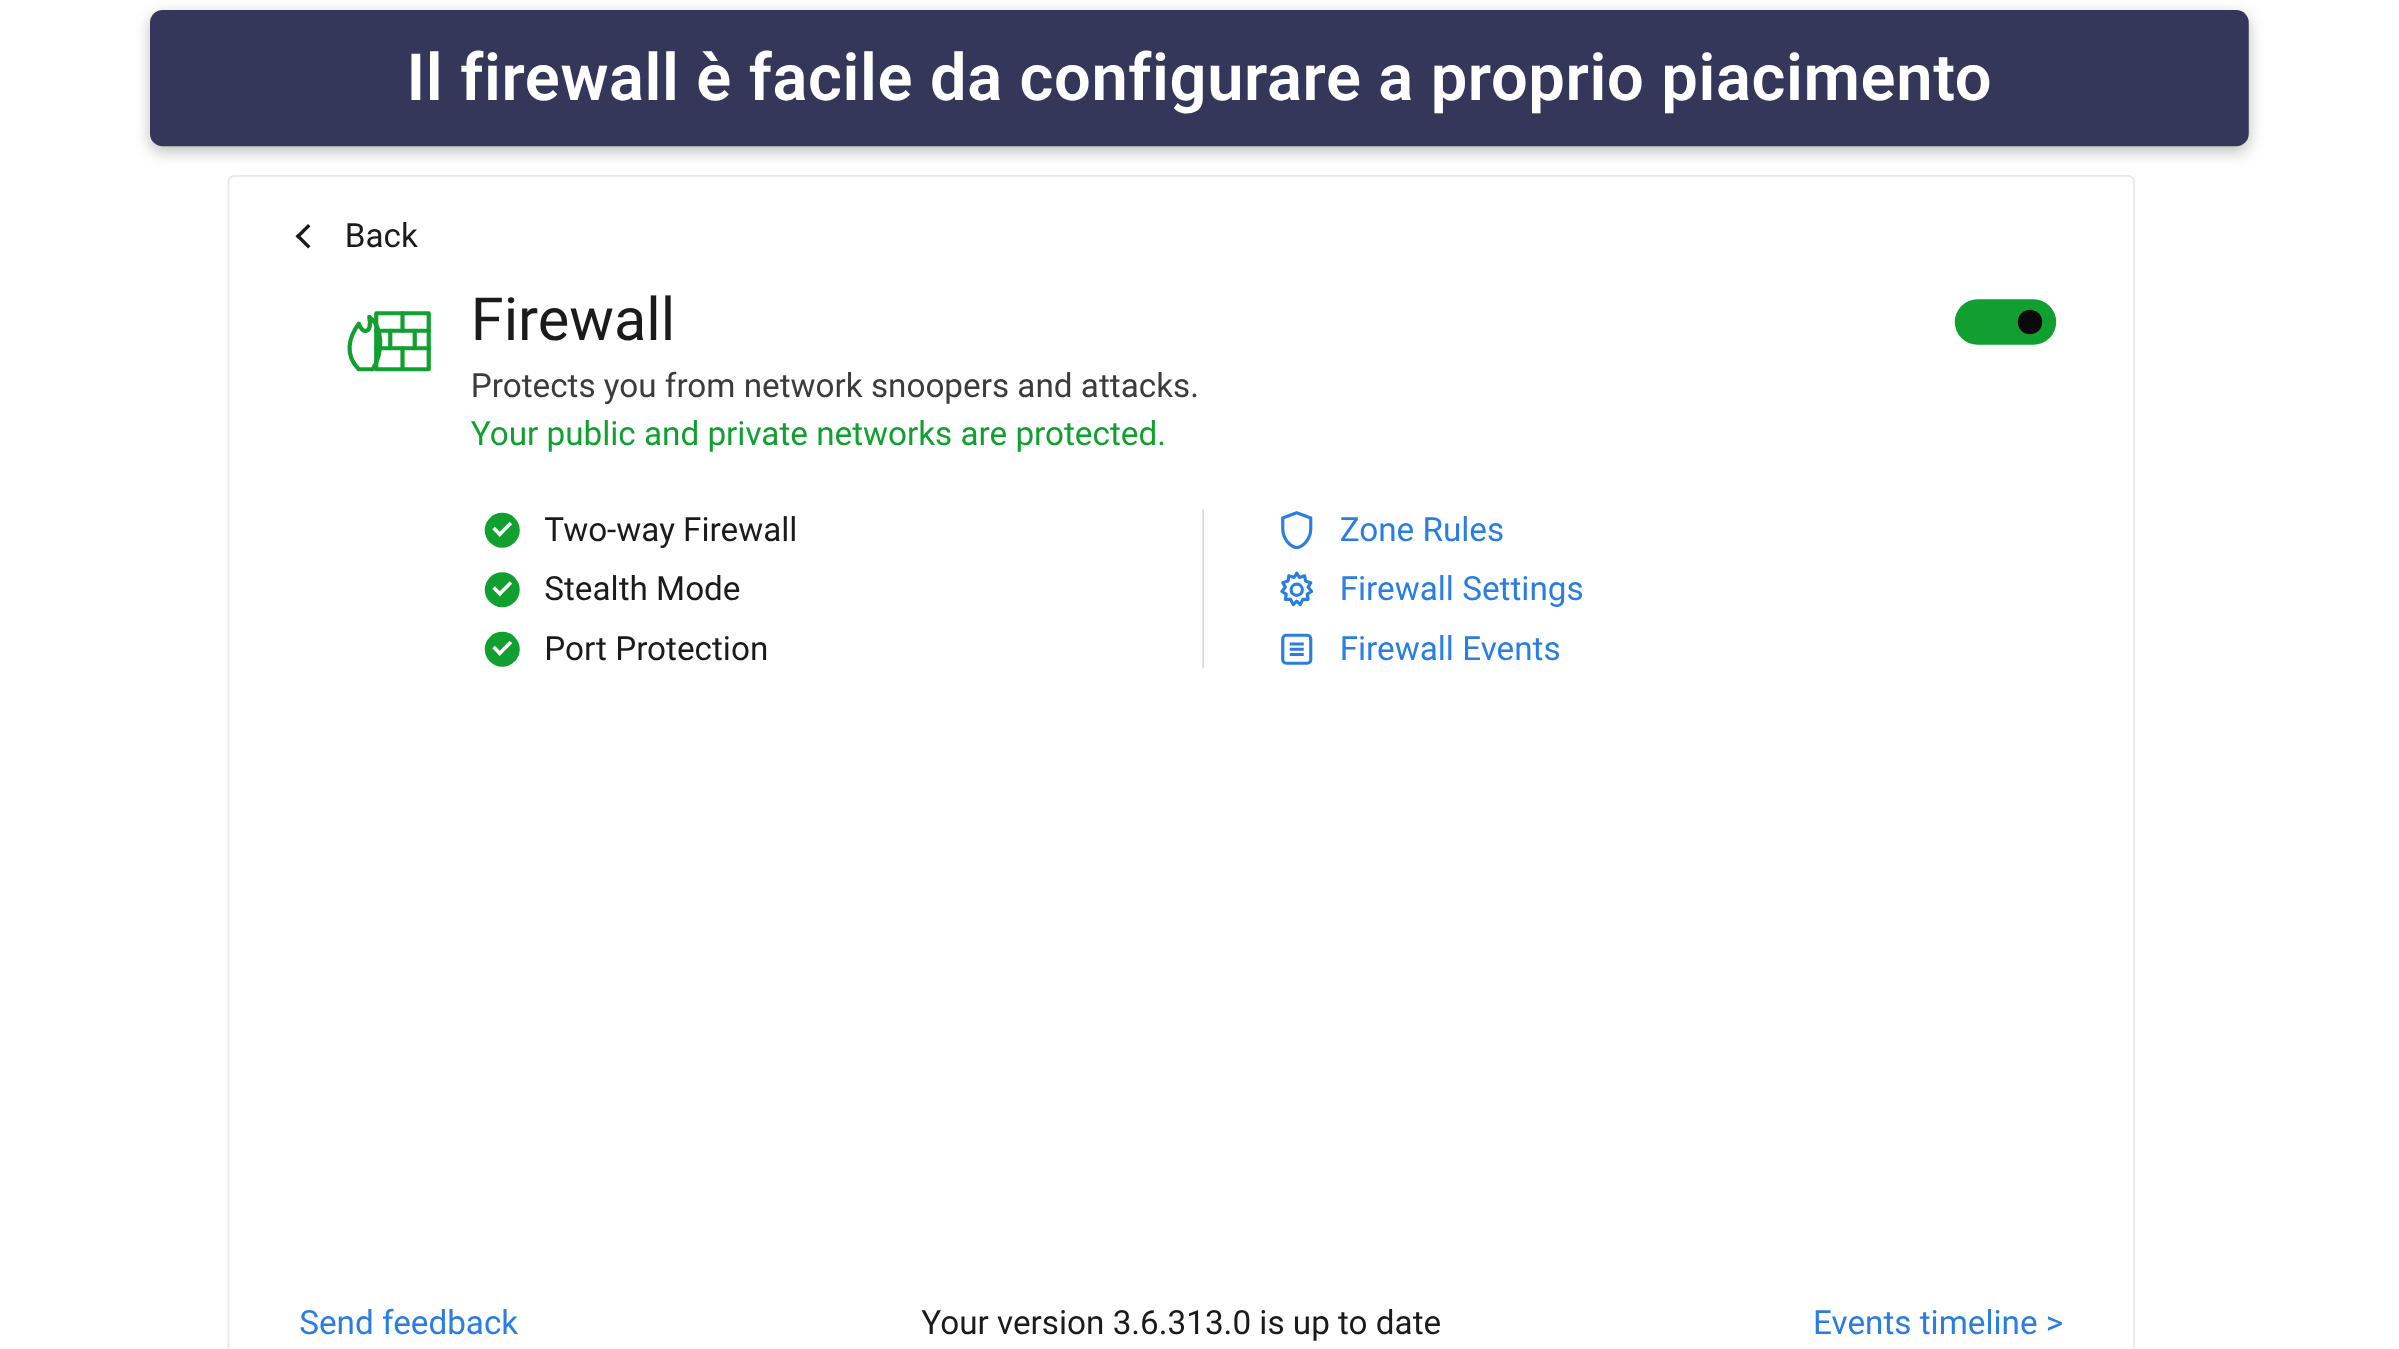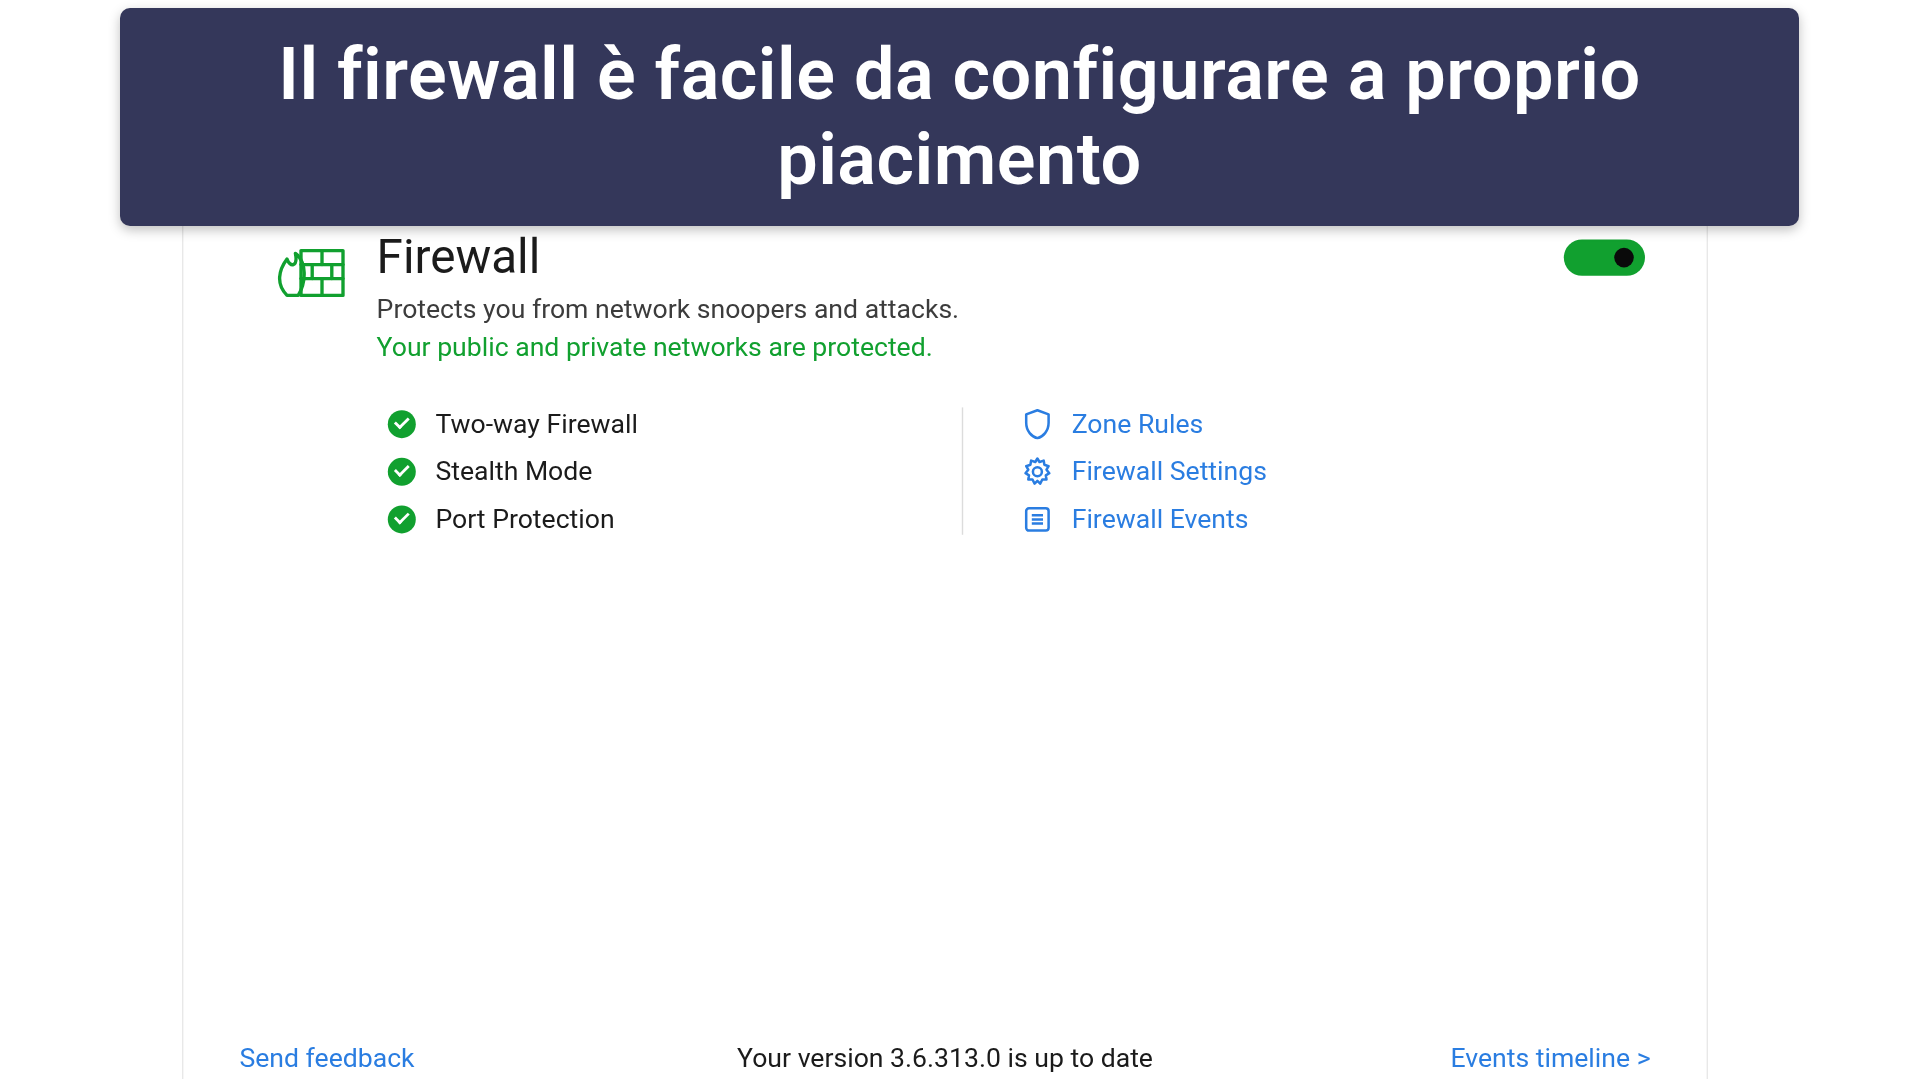--- a/index.html
+++ b/index.html
@@ -15,21 +15,21 @@
       position: absolute;
       top: 8px;
       left: 120px;
       right: 120px;
       background: #34375a;
       color: #ffffff;
       border-radius: 10px;
       box-shadow: 0 4px 12px rgba(0,0,0,0.25);
       text-align: center;
       padding: 24px 40px;
-      font-size: 72px;
+      font-size: 52px;
       font-weight: 600;
       letter-spacing: 0.5px;
       z-index: 10;
     }
     .panel {
       position: absolute;
       top: 140px;
       left: 182px;
       width: 1090px;
       height: 690px;

